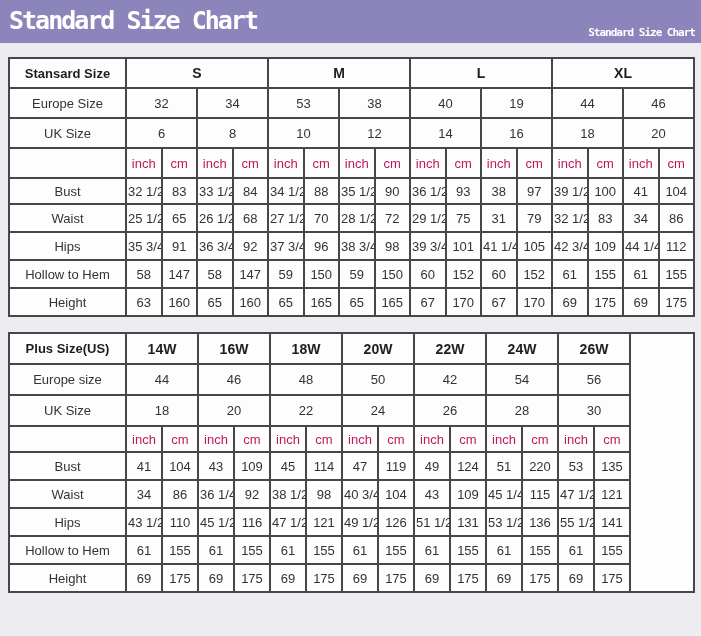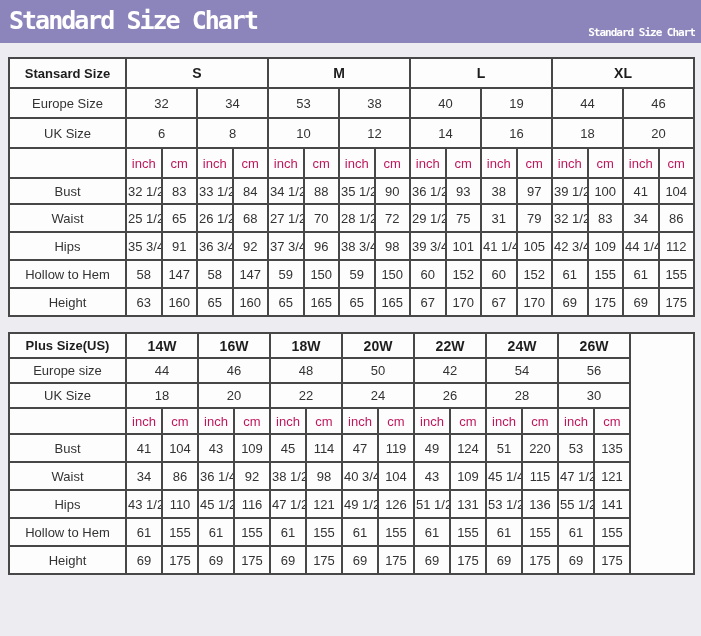--- a/index.html
+++ b/index.html
@@ -61,21 +61,21 @@
   table.size-chart td.label { font-size: 13px; }
   table.size-chart td.unit { font-size: 13px; color: #be185d; }
   table.size-chart td.num { font-size: 13px; }
   table.size-chart td.empty-col { background: #fdfdfd; }
   #standard-table { margin-top: 14px; }
   #plus-table { margin-top: 15px; }
   #standard-table tr { height: 28px; }
   #standard-table tr:nth-child(-n+4) { height: 30px; }
   #standard-table tr:nth-child(5) { height: 26px; }
   #plus-table tr { height: 28px; }
-  #plus-table tr:nth-child(-n+3) { height: 25px; }
+  #plus-table tr:nth-child(-n+3) { height: 31px; }
   #plus-table tr:nth-child(4) { height: 26px; }
 </style>
 </head>
 <body>
 
 <div class="header-bar">
   <div class="page-title">Standard Size Chart</div>
   <div class="page-subtitle">Standard Size Chart</div>
 </div>
 

